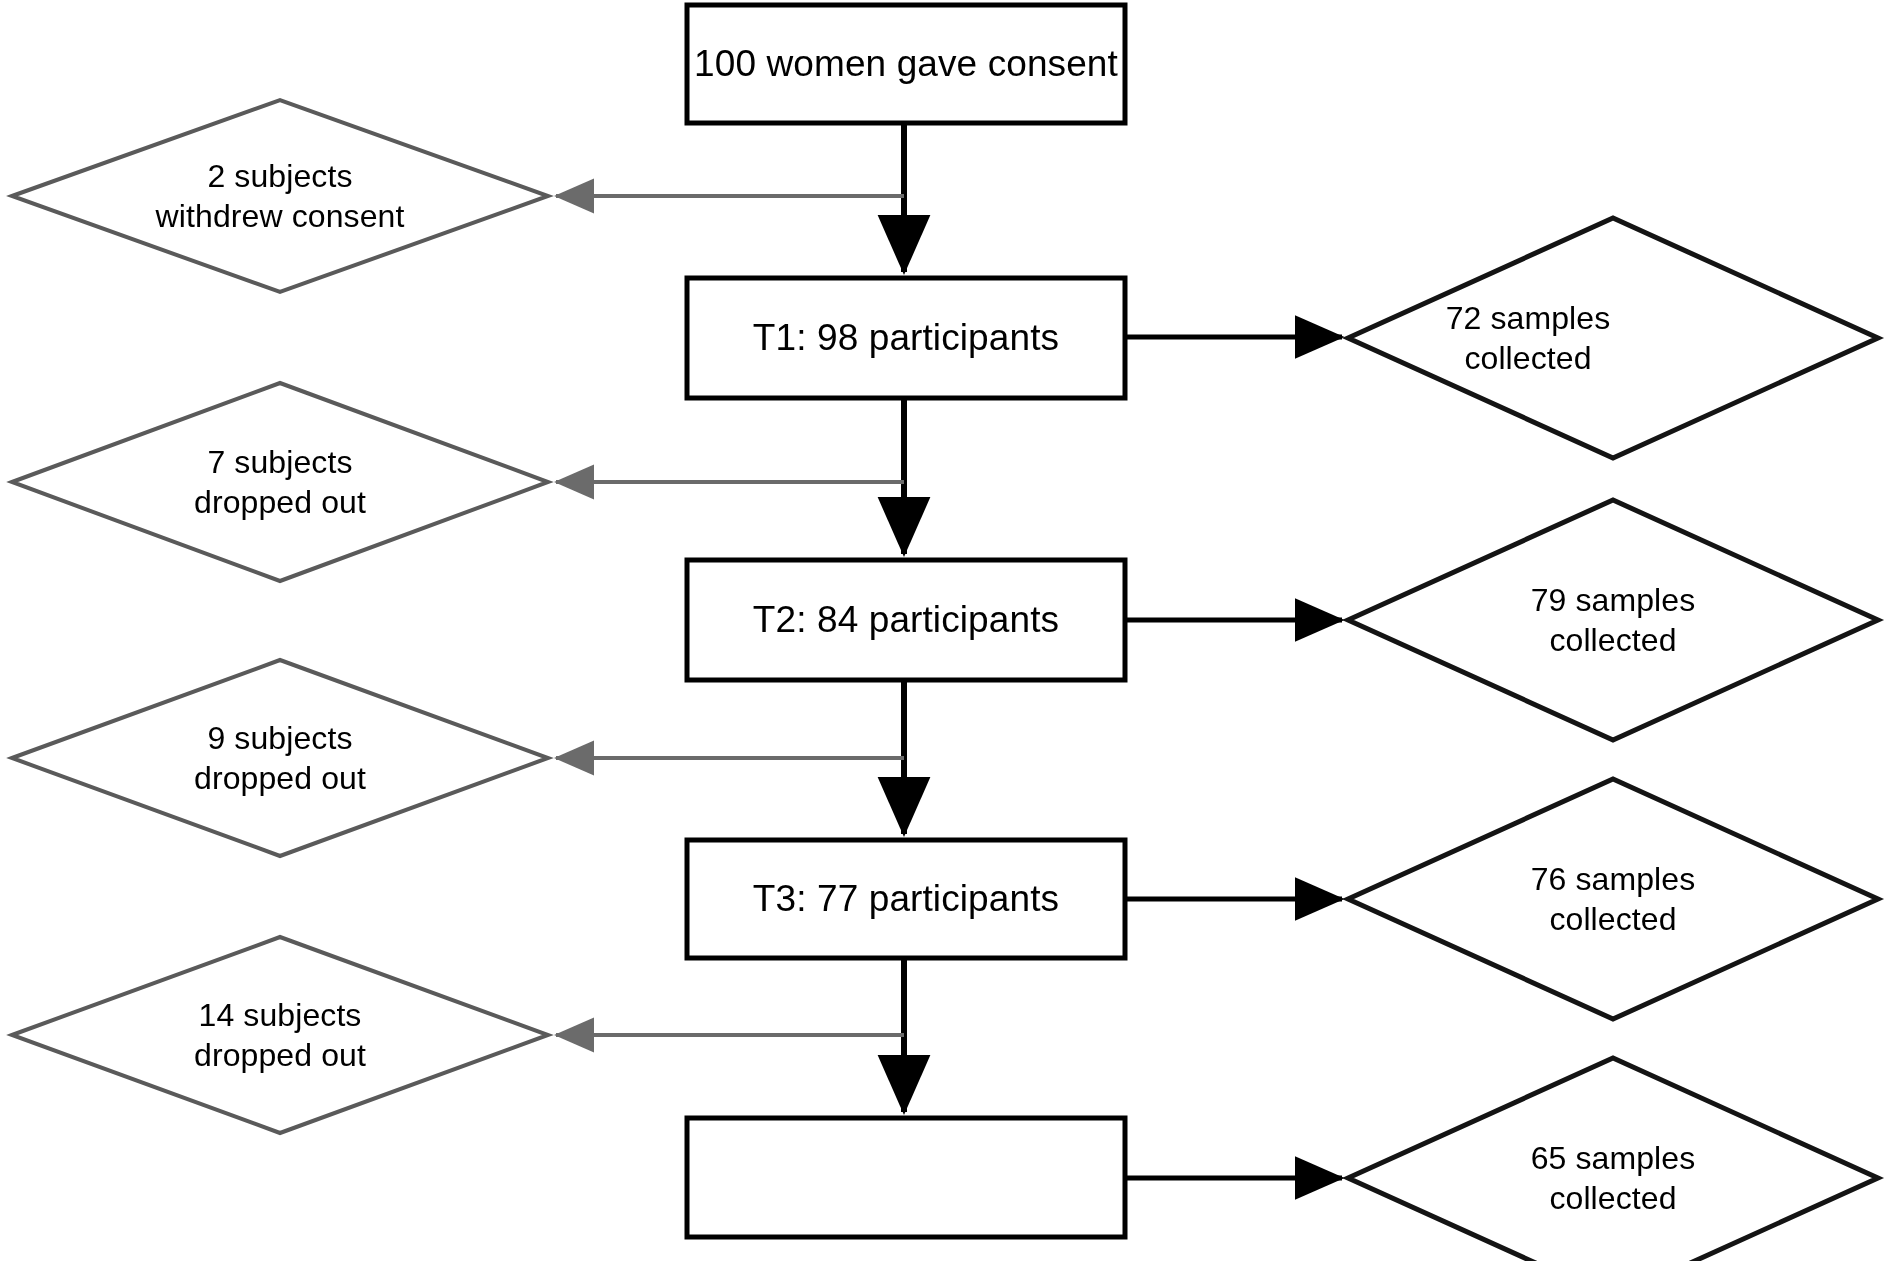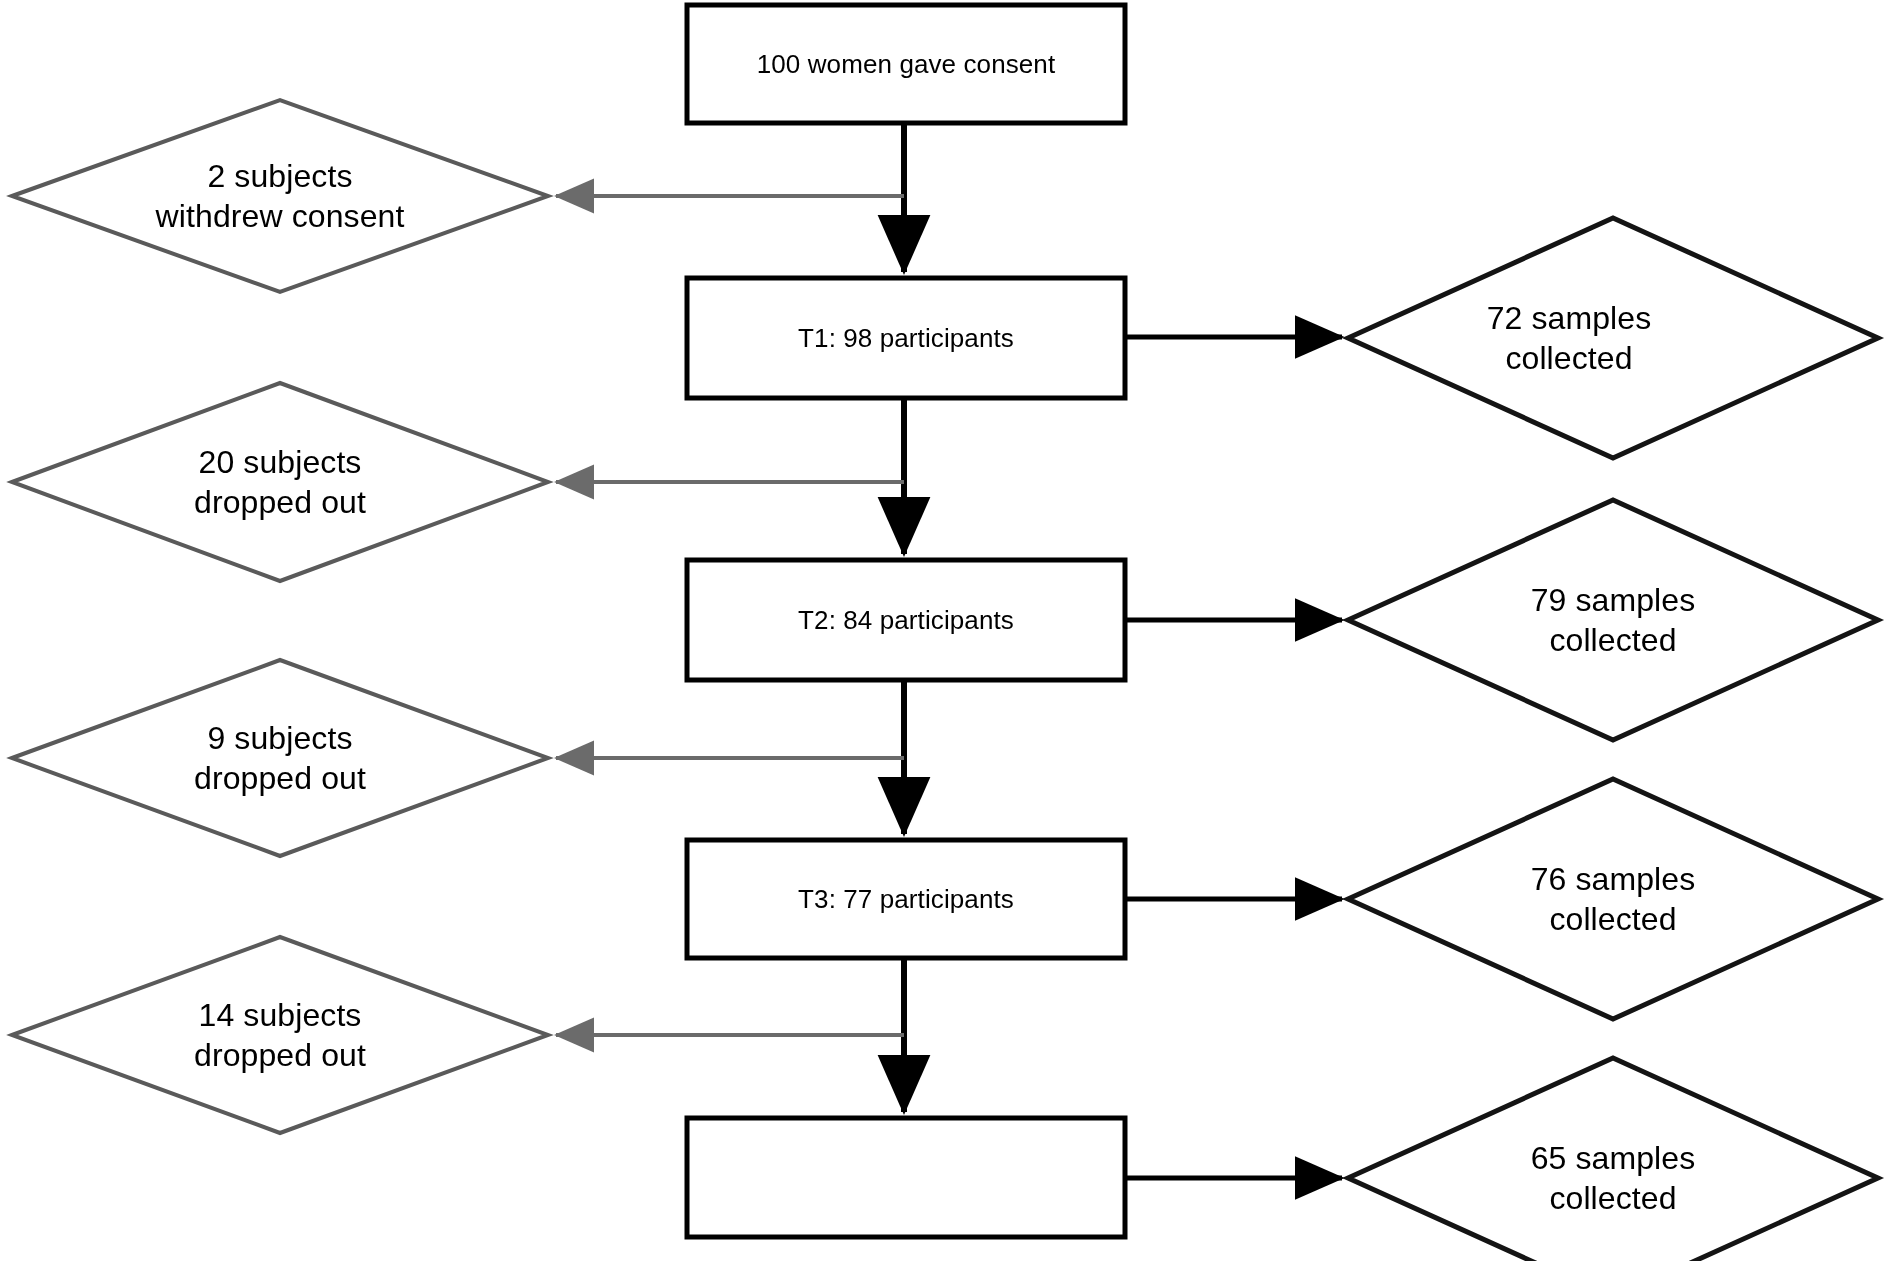--- a/index.html
+++ b/index.html
@@ -28,21 +28,21 @@
     align-items: center;
     justify-content: center;
     text-align: center;
     color: #000000;
     font-size: 30px;
     line-height: 1.26;
     letter-spacing: 0.1px;
     white-space: pre-line;
     pointer-events: none;
   }
-  .box-label { font-size: 26px; }
+  .box-label { font-size: 37px; }
   .diamond-label { font-size: 32px; }
 </style>
 </head>
 <body>
 
 <div id="canvas">
 
   <svg id="flow-svg" viewBox="0 0 1890 1261" xmlns="http://www.w3.org/2000/svg">
     <defs>
       <marker id="arrow-black" markerWidth="11" markerHeight="11" refX="9.5" refY="5" orient="auto" markerUnits="strokeWidth">
@@ -85,28 +85,28 @@
     <polygon points="1348,1178 1613,1058 1878,1178 1613,1298" fill="#ffffff" stroke="#141414" stroke-width="5"></polygon>
   </svg>
 
   <div class="node-label box-label" style="left:687px; top:5px; width:438px; height:118px;">100 women gave consent</div>
   <div class="node-label box-label" style="left:687px; top:278px; width:438px; height:120px;">T1: 98 participants</div>
   <div class="node-label box-label" style="left:687px; top:560px; width:438px; height:120px;text-align:center;">T2: 84 participants</div>
   <div class="node-label box-label" style="left:687px; top:840px; width:438px; height:118px;">T3: 77 participants</div>
 
   <div class="node-label diamond-label" style="left:92px; top:146px; width:376px; height:100px;">2 subjects
 withdrew consent</div>
-  <div class="node-label diamond-label" style="left:92px; top:432px; width:376px; height:100px;">20 subjects
+  <div class="node-label diamond-label" style="left:92px; top:432px; width:376px; height:100px;">7 subjects
 dropped out</div>
   <div class="node-label diamond-label" style="left:92px; top:708px; width:376px; height:100px;">9 subjects
 dropped out</div>
   <div class="node-label diamond-label" style="left:92px; top:985px; width:376px; height:100px;">14 subjects
 dropped out</div>
 
-  <div class="node-label diamond-label" style="left:1381px; top:288px; width:376px; height:100px;">72 samples
+  <div class="node-label diamond-label" style="left:1340px; top:288px; width:376px; height:100px;">72 samples
 collected</div>
   <div class="node-label diamond-label" style="left:1425px; top:570px; width:376px; height:100px;">79 samples
 collected</div>
   <div class="node-label diamond-label" style="left:1425px; top:849px; width:376px; height:100px;">76 samples
 collected</div>
   <div class="node-label diamond-label" style="left:1425px; top:1128px; width:376px; height:100px;">65 samples
 collected</div>
 
 </div>
 

